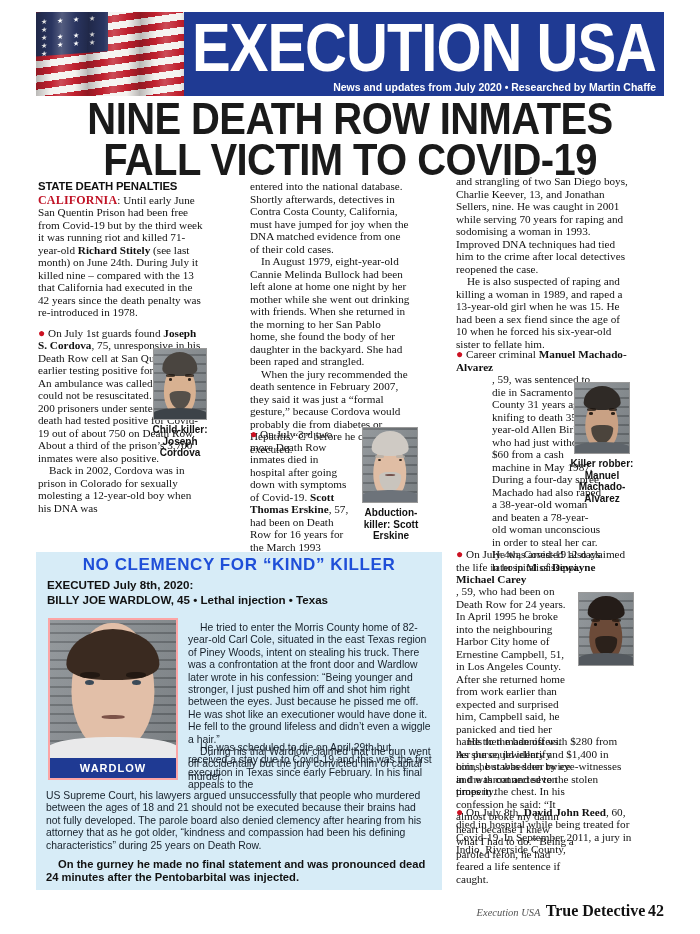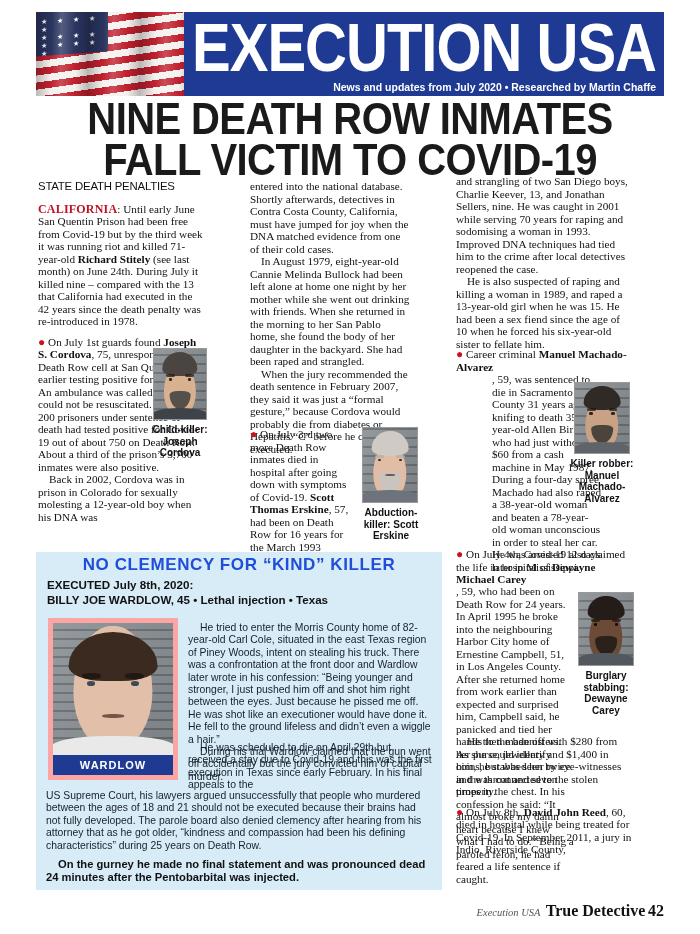--- a/index.html
+++ b/index.html
@@ -139,25 +139,25 @@
   b, .bold { font-weight: bold; }
   .redcap {
     color: #c01225;
     font-family: "Liberation Serif", serif;
     font-weight: bold;
     font-size: 12px;
     letter-spacing: 0.2px;
   }
   .secthead {
     font-family: "Liberation Sans", sans-serif;
-    font-weight: normal;
+    font-weight: bold;
     font-size: 11.4px;
     letter-spacing: -0.2px;
     color: #111;
-    margin-bottom: 10px;
+    margin-bottom: 1px;
   }
 
   
   .photo {
     position: absolute;
     background: #6b6f72;
     border: 1px solid #999;
     box-sizing: border-box;
     overflow: hidden;
   }
@@ -291,21 +291,21 @@
     line-height: 13.2px;
     color: #111;
     text-indent: 12px;
   }
   .wardlow-photo {
     position: absolute;
     left: 48px;
     top: 618px;
     width: 130px;
     height: 162px;
-    border: 5px solid #fca5a5;
+    border: 2px solid #fca5a5;
     box-sizing: border-box;
     background: #7d8287;
     overflow: hidden;
   }
   .wardlow-name {
     position: absolute;
     left: 0; right: 0; bottom: 0;
     height: 20px;
     background: #1f3a93;
     color: #fff;
@@ -444,21 +444,20 @@
       <div class="head" style="background:#6b4a38;"></div>
       <div class="hair" style="background:#241c18;"></div>
       <div class="brow" style="left:23%;"></div>
       <div class="brow" style="right:23%;"></div>
       <div class="eye" style="left:27%; background:#120d0a;"></div>
       <div class="eye" style="right:27%; background:#120d0a;"></div>
       <div class="beard" style="background:#2b211b;"></div>
       <div class="shirt" style="background:#53585e;"></div>
     </div>
   </div>
-  <div class="caption" style="left:572px; top:670px; width:68px;">Burglary stabbing: Dewayne Carey</div>
 
   <div class="bluebox">
     <div class="bluebox-title">NO CLEMENCY FOR “KIND” KILLER</div>
     <div class="bluebox-sub">
       <div>EXECUTED July 8th, 2020:</div>
       <div>BILLY JOE WARDLOW, 45 • Lethal injection • Texas</div>
     </div>
   </div>
 
   <div class="wardlow-photo">

